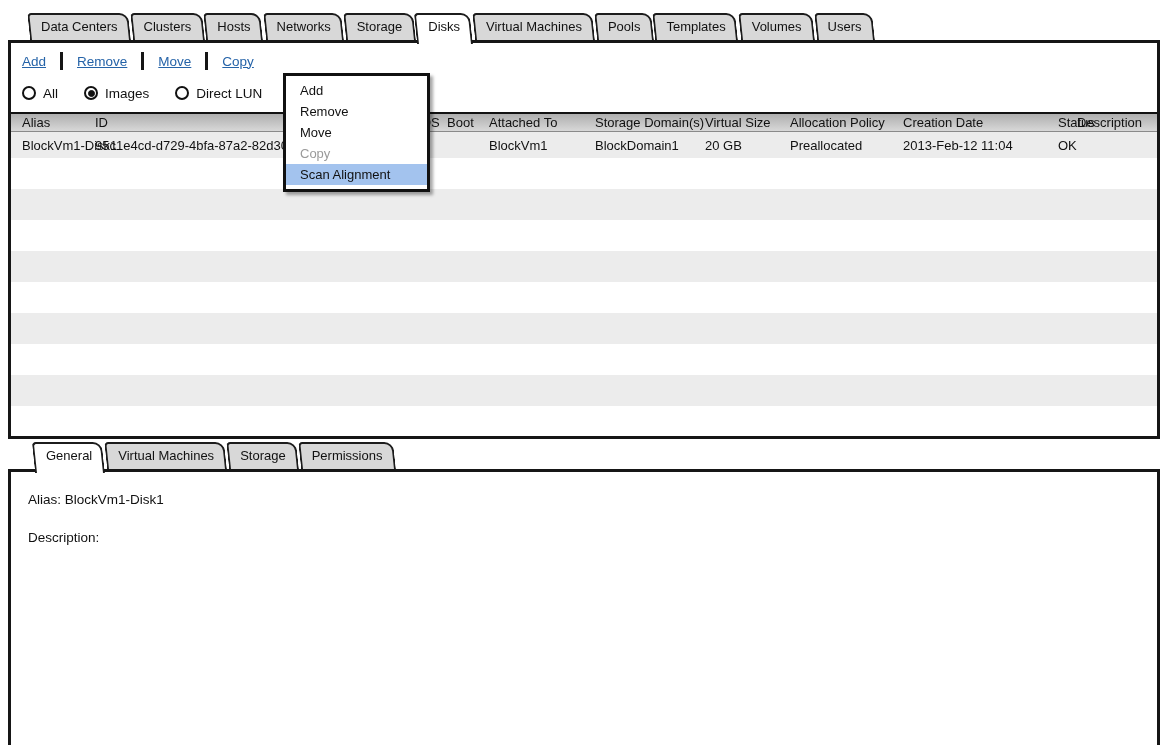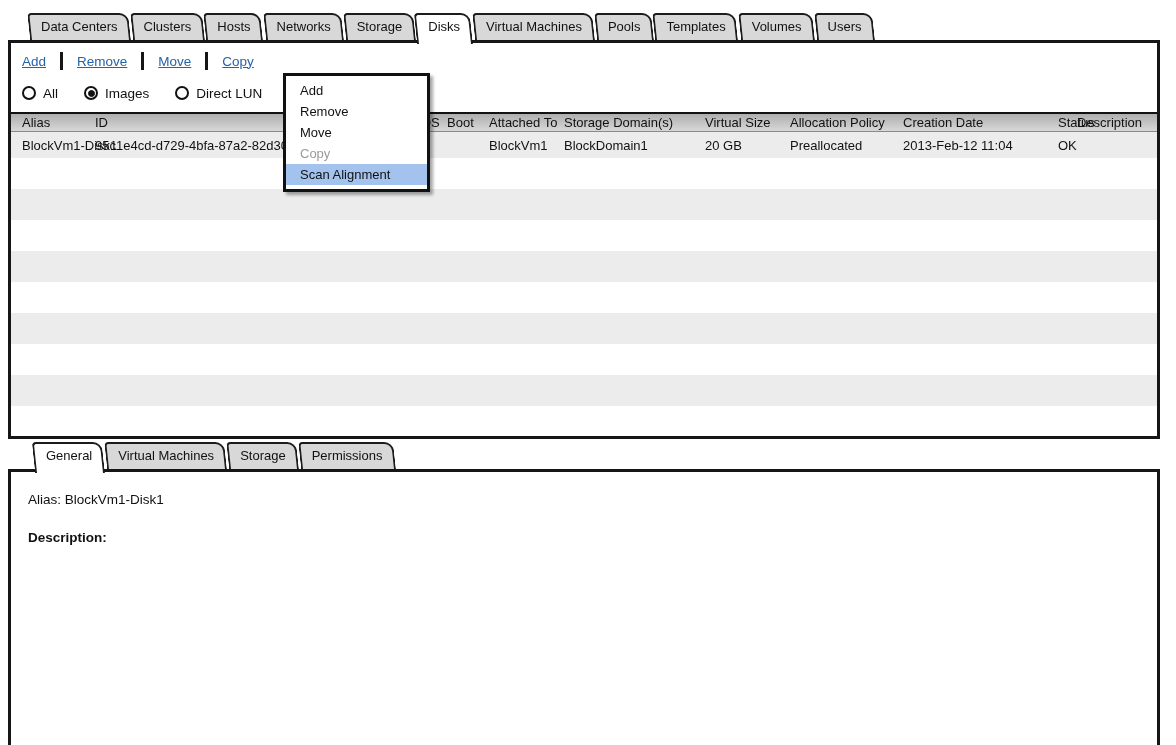--- a/index.html
+++ b/index.html
@@ -43,33 +43,33 @@
   .grid-header { position:absolute; left:0; top:69px; width:1146px; height:20px;
                  background:linear-gradient(180deg,#aeaeae,#d8d8d8);
                  border-top:2px solid #111; border-bottom:1px solid #8a8a8a; font-size:13px; }
   .grid-row1 { position:absolute; left:0; top:89px; width:1146px; height:26px; background:#ececec; font-size:13px; }
   .gcell { position:absolute; top:0; height:100%; display:flex; align-items:center; white-space:nowrap; overflow:hidden; }
   .grid-empty { position:absolute; left:0; top:115px; width:1146px; bottom:0;
                 background:repeating-linear-gradient(to bottom,#ffffff 0px,#ffffff 31px,#ececec 31px,#ececec 62px); }
 
   
   .c-alias{left:11px;} .c-id{left:84px;} .c-os{left:410px;} .c-boot{left:436px;}
-  .c-attached{left:478px;} .c-domain{left:553px;} .c-vsize{left:694px;}
+  .c-attached{left:478px;} .c-domain{left:584px;} .c-vsize{left:694px;}
   .c-alloc{left:779px;} .c-cdate{left:892px;} .c-status{left:1014px;margin-left:33px;} .c-desc{left:1066px;}
 
   
   .ctx-menu { position:absolute; left:283px; top:73px; width:147px; background:#fff;
               border:3px solid #111; box-shadow:3px 3px 3px rgba(0,0,0,.35); padding:4px 0; z-index:50; }
   .ctx-item { height:21px; line-height:21px; padding-left:14px; font-size:13px; cursor:pointer; }
   .ctx-item.disabled { color:#9a9a9a; cursor:default; }
   .ctx-item.highlighted { background:#a3c3ee; }
 
   
   .detail-line { position:absolute; left:17px; font-size:13.5px; white-space:nowrap; }
-  #d-alias{top:20px;} #d-desc{top:58px;font-weight:bold;} #d-id{top:96px;} #d-align{top:134px;}
+  #d-alias{top:20px;} #d-desc{top:58px;} #d-id{top:96px;} #d-align{top:134px;}
 </style>
 </head>
 <body>
 
 <div class="stage">
 
   <div class="tabstrip" id="top-tabs">
     <div class="tab">
         <span class="tab-label">Data Centers</span>
       </div>

